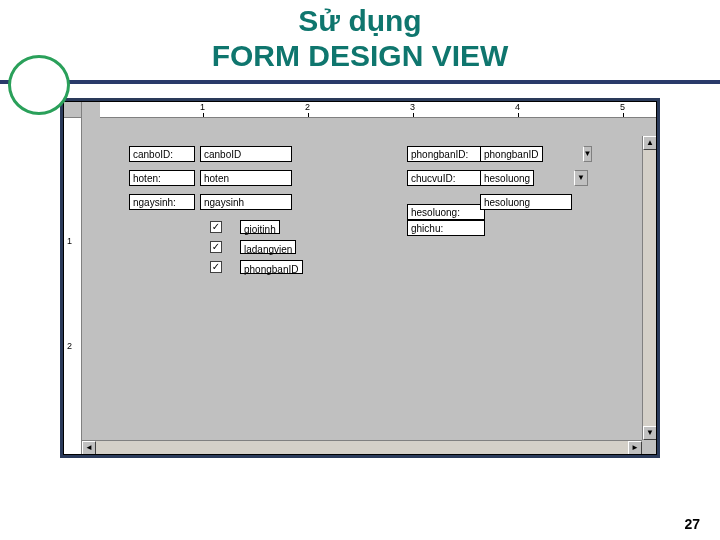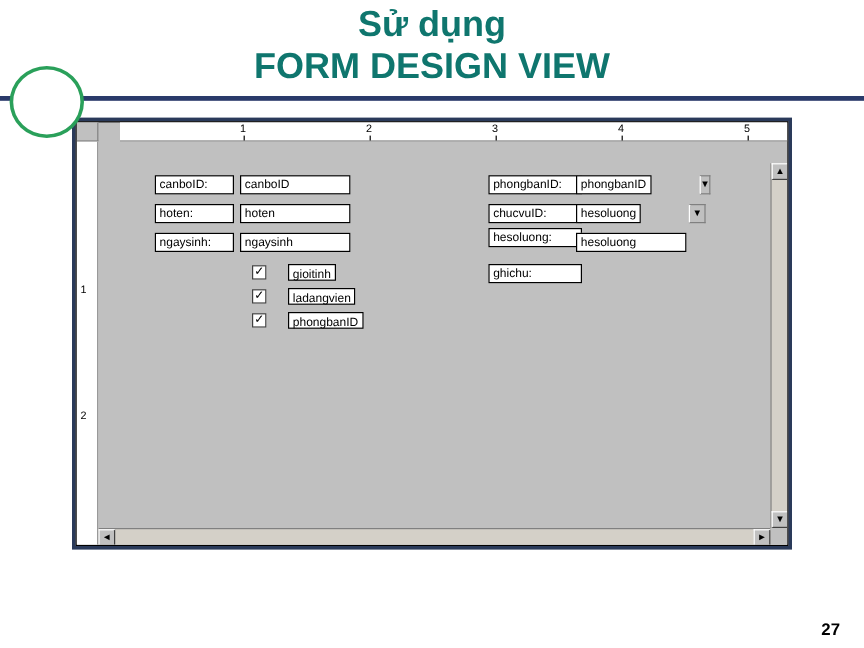--- a/index.html
+++ b/index.html
@@ -324,21 +324,21 @@
             <div class="cbtext">phongbanID</div>
             <div class="cbarrow">▼</div>
           </div>
 
           <div class="lbl" style="left:286px;top:34px;width:78px">chucvuID:</div>
           <div class="combo" style="left:398px;top:34px;width:108px">
             <div class="cbtext">hesoluong</div>
             <div class="cbarrow">▼</div>
           </div>
 
-          <div class="lbl" style="left:286px;top:54px;width:78px">hesoluong:</div>
+          <div class="lbl" style="left:286px;top:68px;width:78px">hesoluong:</div>
           <div class="txtbox" style="left:398px;top:58px;width:92px">hesoluong</div>
 
           <div class="lbl" style="left:286px;top:84px;width:78px">ghichu:</div>
 
         </div>
 
         <div class="scroll-v">
           <div class="scrollbtn" style="top:0">▲</div>
           <div class="scrollbtn" style="bottom:0">▼</div>
         </div>

